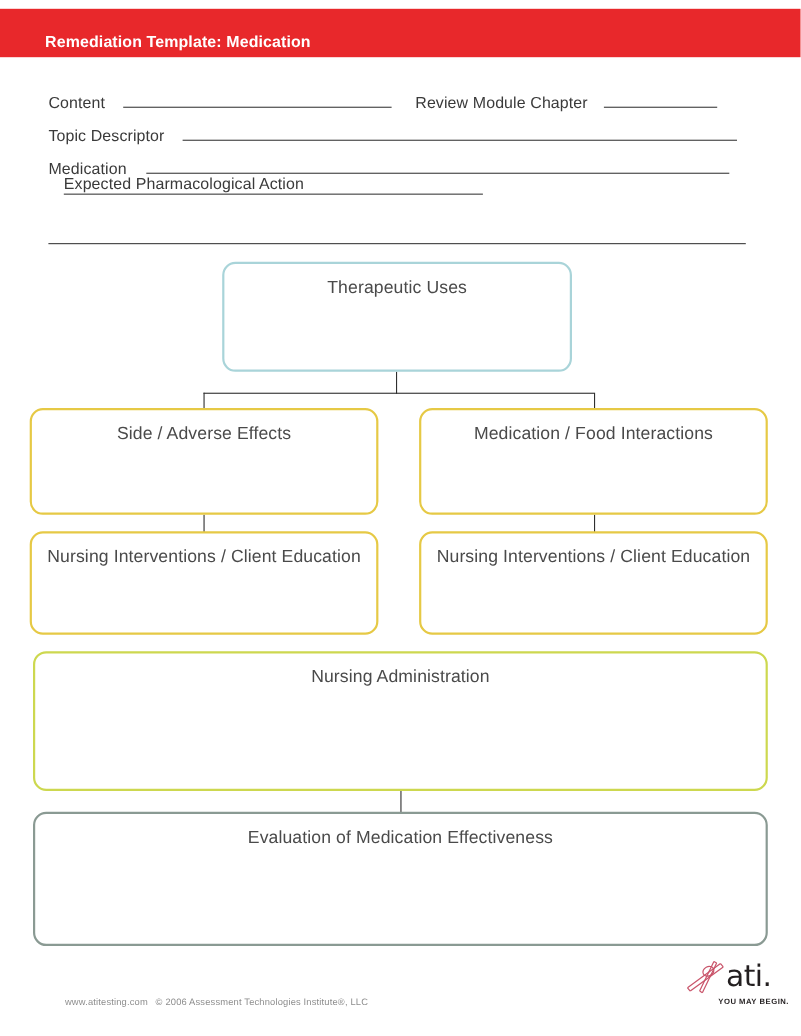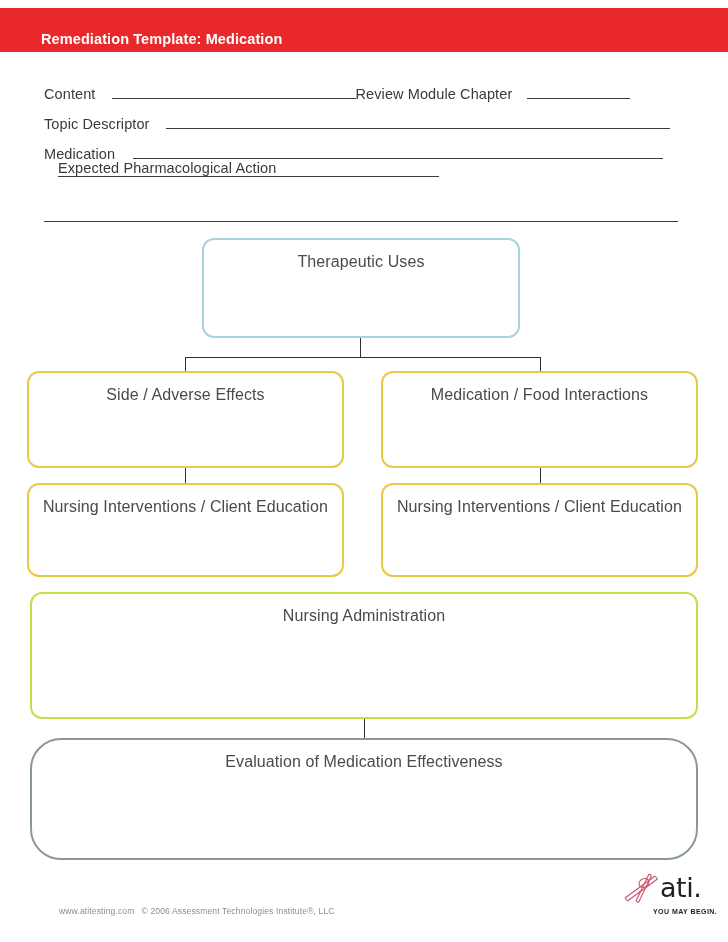--- a/index.html
+++ b/index.html
@@ -67,21 +67,21 @@
     height: 0;
     vertical-align: baseline;
   }
 
   .row-content      { top: 6px;   left: 44px; }
   .row-topic        { top: 36px;  left: 44px; }
   .row-medication   { top: 66px;  left: 44px; text-align: right; }
   .row-action       { top: 80px;  left: 44px; flex-direction: column; }
 
   .rule-content     { width: 244px; margin-left: 16px; }
-  .rule-rmc-label   { }
+  .rule-rmc-label   { margin-left: 22px; }
   .rule-rmc         { width: 103px; margin-left: 15px; }
   .rule-topic       { width: 504px; margin-left: 16px; }
   .rule-medication  { width: 530px; margin-left: 18px; }
   .rule-action      { width: 381px; margin-left: 14px; }
 
   .rule-full {
     position: absolute;
     left: 44px;
     top: 141px;
     width: 634px;
@@ -137,21 +137,20 @@
     left: 381px; top: 483px; width: 317px; height: 94px;
     border-color: #e6c945;
   }
   .n-admin {
     left: 30px; top: 592px; width: 668px; height: 127px;
     border-color: #cdd84f;
   }
   .n-evaluation {
     left: 30px; top: 738px; width: 668px; height: 122px;
     border-color: #8a9a93;
-    border-radius: 31px;
   }
 
   
   .conn {
     position: absolute;
     background: #2f2f2f;
   }
   .conn-v { width: 1px; }
   .conn-h { height: 1px; }
 

